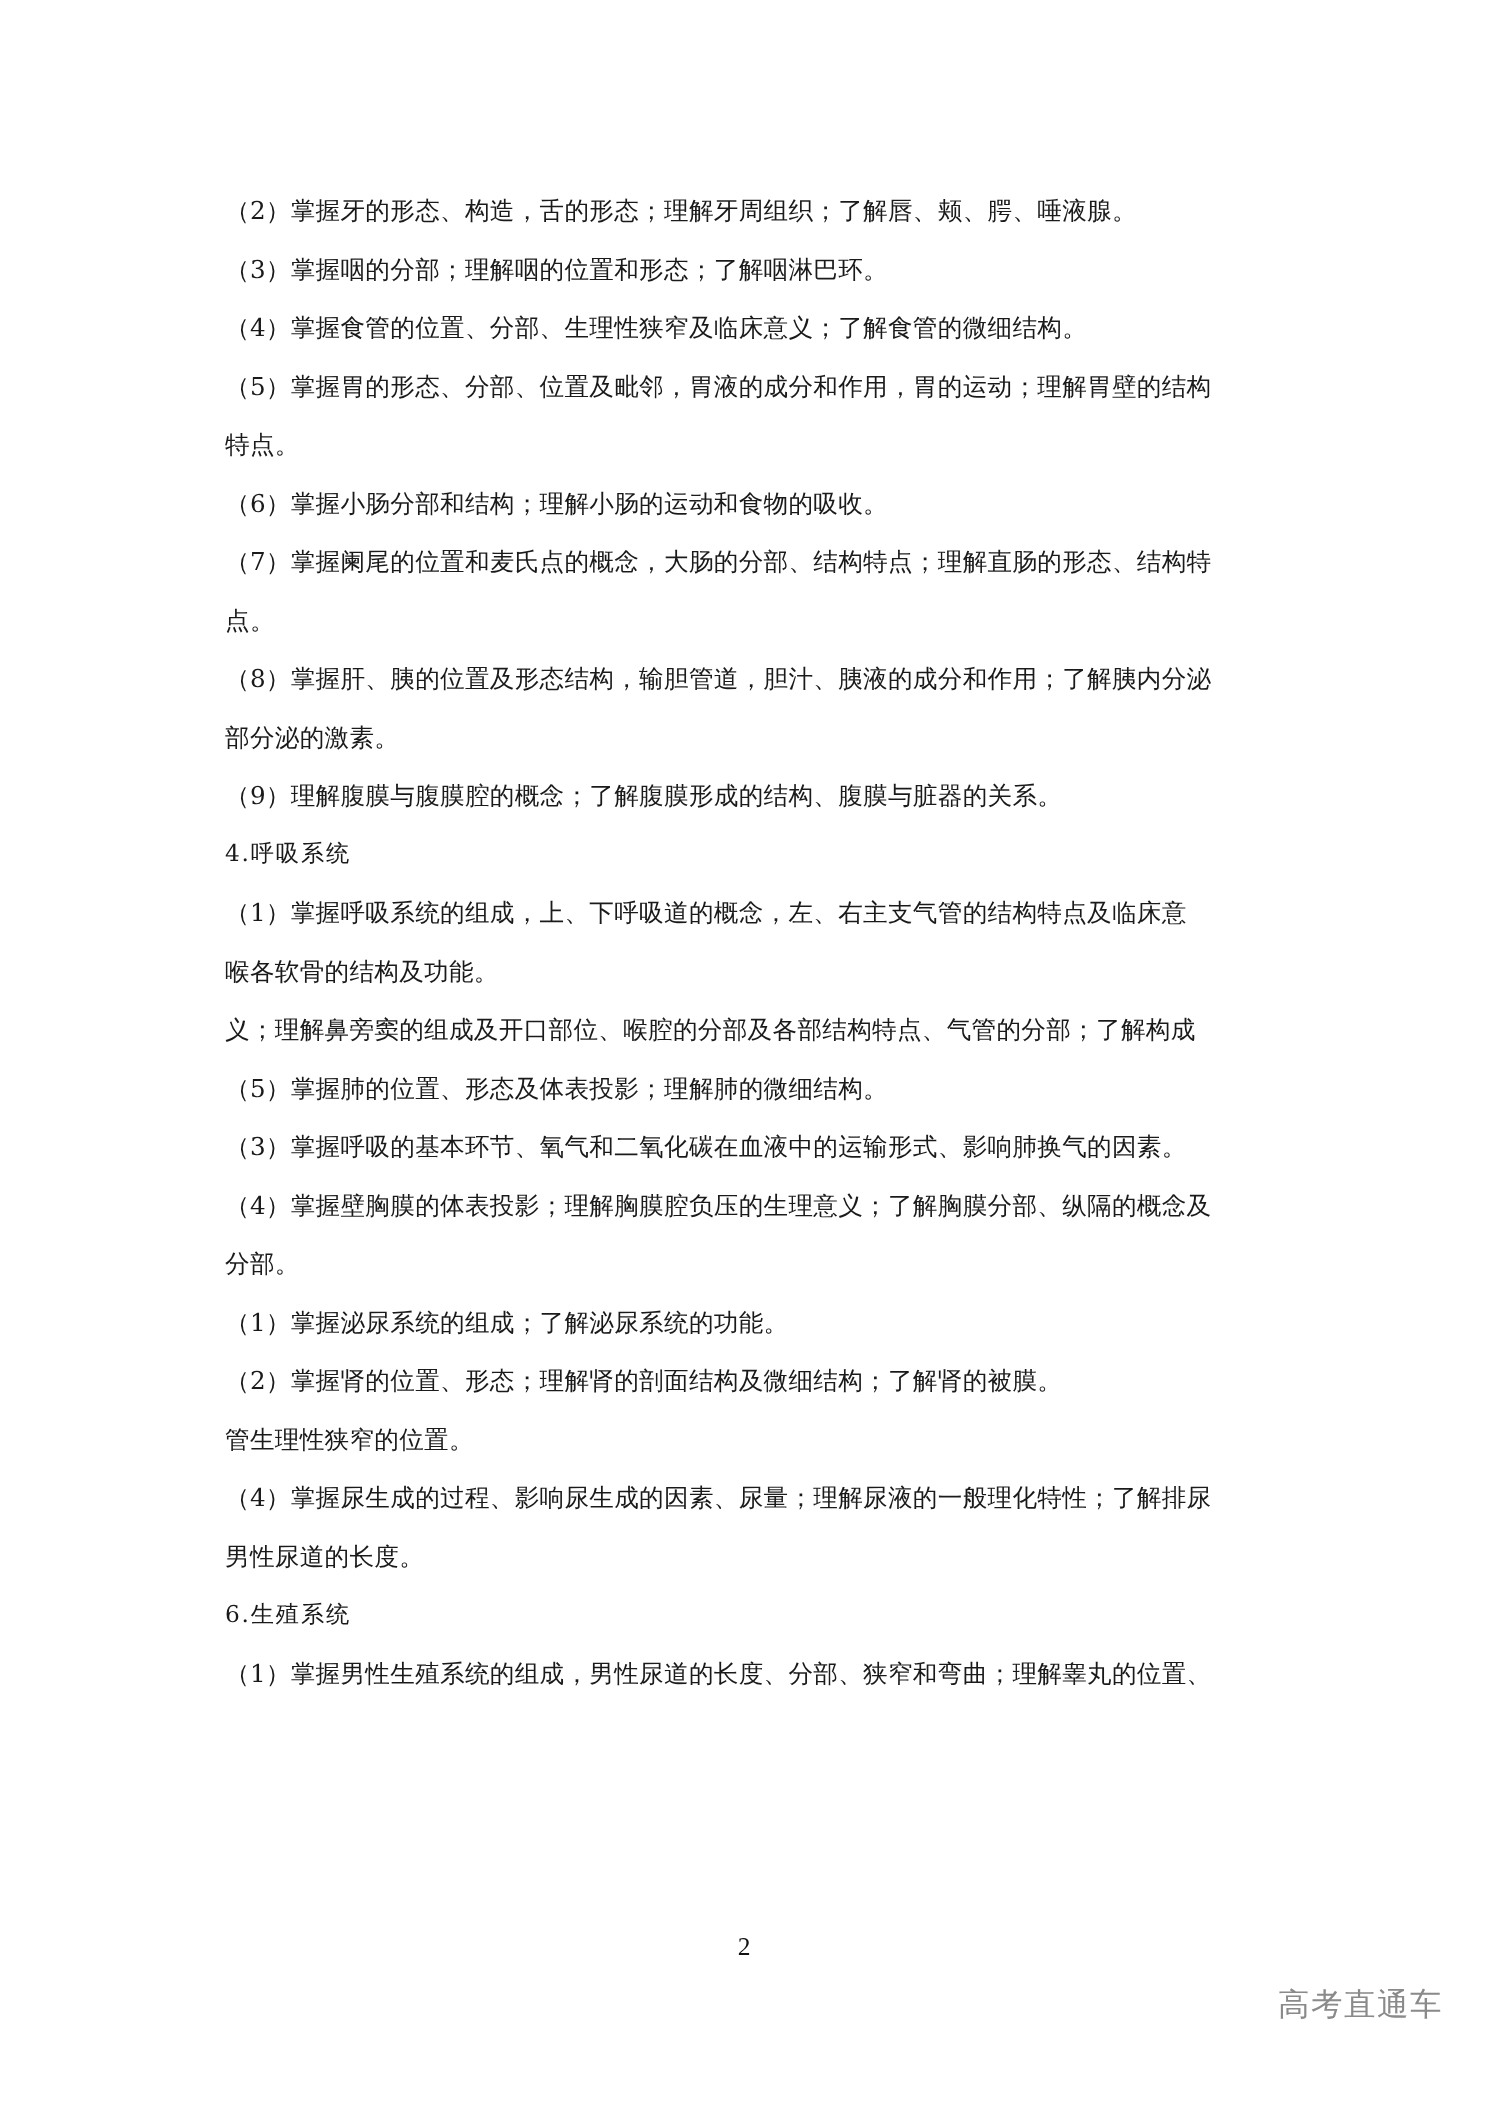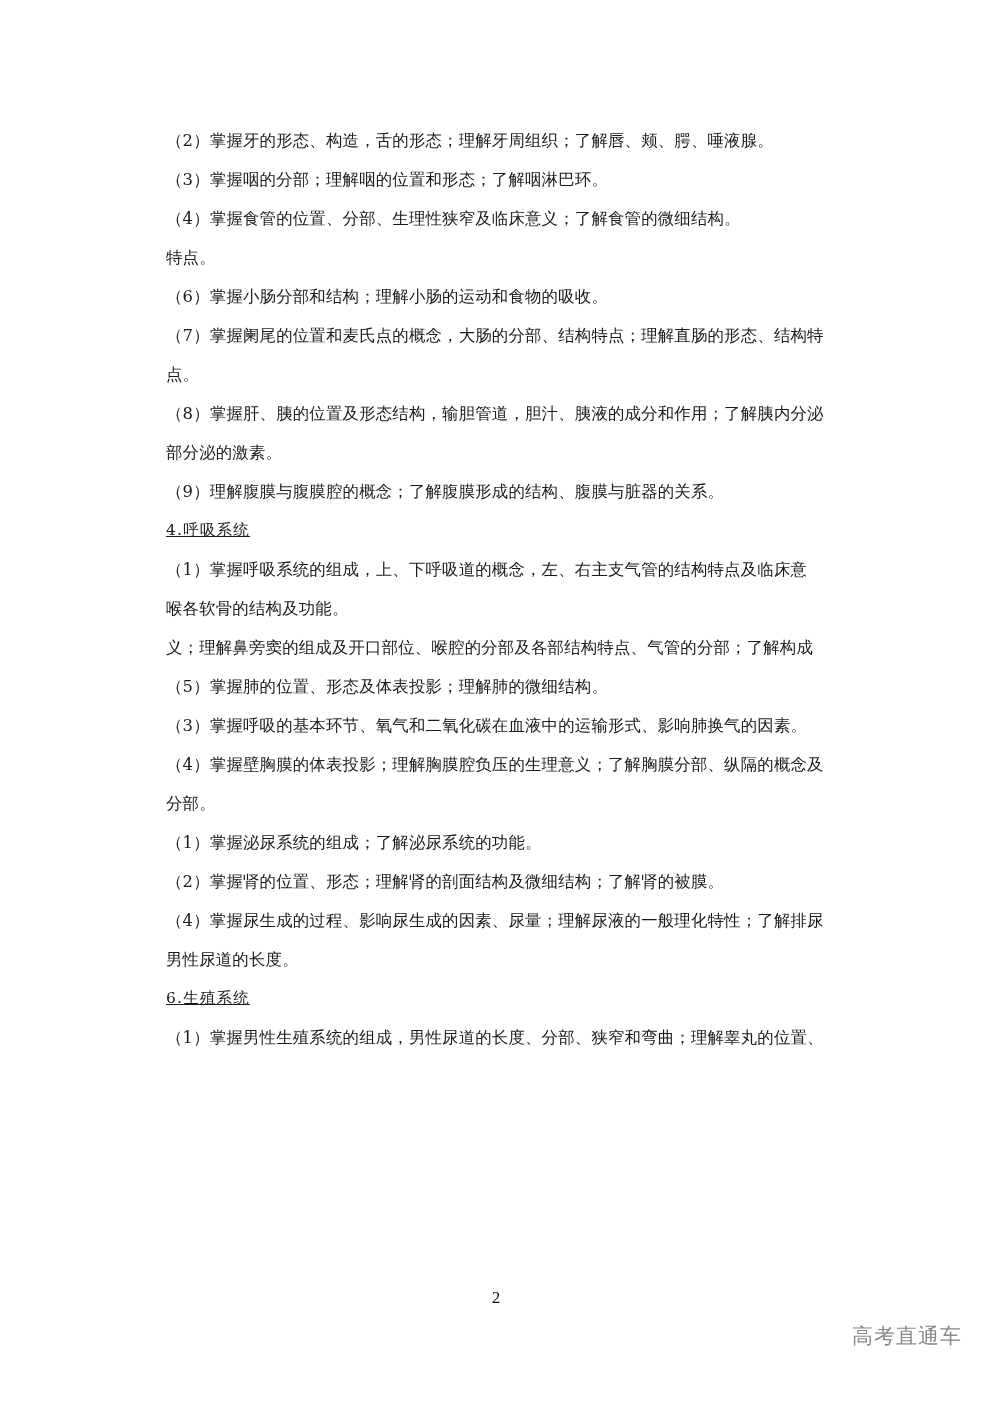--- a/index.html
+++ b/index.html
@@ -20,26 +20,24 @@
       left: 150px;
       top: 121px;
       width: 696px;
     }
     .line {
       font-size: 16.4px;
       line-height: 39px;
       height: 39px;
       white-space: nowrap;
       letter-spacing: 0.2px;
-      margin-left: 16px;
     }
     .heading {
       font-size: 15.5px;
       letter-spacing: 1.2px;
-      text-decoration: underline;
     }
     .page-number {
       position: absolute;
       left: 0;
       width: 992px;
       top: 1288px;
       text-align: center;
       font-family: "Liberation Serif", "DejaVu Serif", serif;
       font-size: 17px;
       color: #111;
@@ -54,37 +52,39 @@
       letter-spacing: 1px;
     }
   </style>
 </head>
 <body>
 
 <div class="page-body">
   <div class="line">（2）掌握牙的形态、构造，舌的形态；理解牙周组织；了解唇、颊、腭、唾液腺。</div>
   <div class="line">（3）掌握咽的分部；理解咽的位置和形态；了解咽淋巴环。</div>
   <div class="line">（4）掌握食管的位置、分部、生理性狭窄及临床意义；了解食管的微细结构。</div>
+  <div class="line">（5）掌握胃的形态、分部、位置及毗邻，胃液的成分和作用，胃的运动；理解胃壁的结构</div>
   <div class="line">特点。</div>
   <div class="line">（6）掌握小肠分部和结构；理解小肠的运动和食物的吸收。</div>
   <div class="line">（7）掌握阑尾的位置和麦氏点的概念，大肠的分部、结构特点；理解直肠的形态、结构特</div>
   <div class="line">点。</div>
   <div class="line">（8）掌握肝、胰的位置及形态结构，输胆管道，胆汁、胰液的成分和作用；了解胰内分泌</div>
   <div class="line">部分泌的激素。</div>
   <div class="line">（9）理解腹膜与腹膜腔的概念；了解腹膜形成的结构、腹膜与脏器的关系。</div>
   <div class="line heading">4.呼吸系统</div>
   <div class="line">（1）掌握呼吸系统的组成，上、下呼吸道的概念，左、右主支气管的结构特点及临床意</div>
   <div class="line">喉各软骨的结构及功能。</div>
   <div class="line">义；理解鼻旁窦的组成及开口部位、喉腔的分部及各部结构特点、气管的分部；了解构成</div>
   <div class="line">（5）掌握肺的位置、形态及体表投影；理解肺的微细结构。</div>
   <div class="line">（3）掌握呼吸的基本环节、氧气和二氧化碳在血液中的运输形式、影响肺换气的因素。</div>
   <div class="line">（4）掌握壁胸膜的体表投影；理解胸膜腔负压的生理意义；了解胸膜分部、纵隔的概念及</div>
   <div class="line">分部。</div>
   <div class="line">（1）掌握泌尿系统的组成；了解泌尿系统的功能。</div>
   <div class="line">（2）掌握肾的位置、形态；理解肾的剖面结构及微细结构；了解肾的被膜。</div>
+  <div class="line">管生理性狭窄的位置。</div>
   <div class="line">（4）掌握尿生成的过程、影响尿生成的因素、尿量；理解尿液的一般理化特性；了解排尿</div>
   <div class="line">男性尿道的长度。</div>
   <div class="line heading">6.生殖系统</div>
   <div class="line">（1）掌握男性生殖系统的组成，男性尿道的长度、分部、狭窄和弯曲；理解睾丸的位置、</div>
 </div>
 
 <div class="page-number">2</div>
 
 <div class="watermark">高考直通车</div>
 

